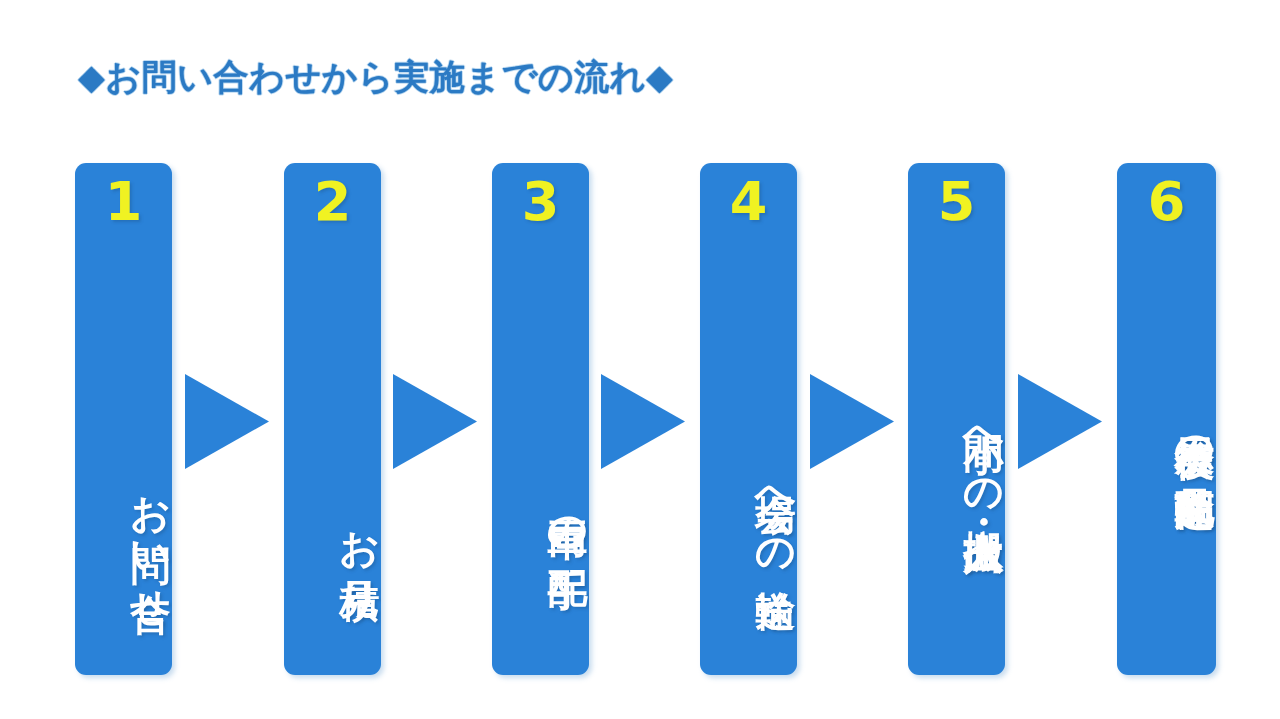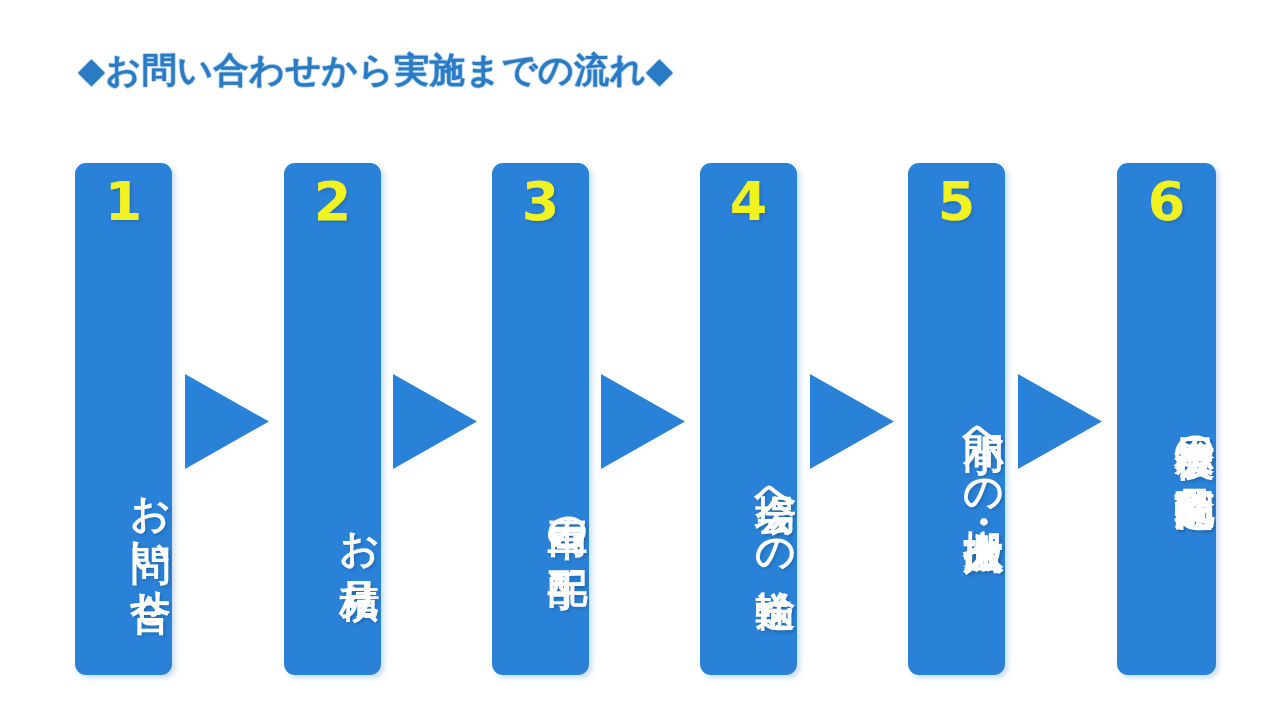--- a/index.html
+++ b/index.html
@@ -12,21 +12,21 @@
     background: #ffffff;
     font-family: "Liberation Sans", "DejaVu Sans", sans-serif;
     overflow: hidden;
     position: relative;
   }
 
   
   #flow-title {
     position: absolute;
     left: 78px;
-    top: 47px;
+    top: 54px;
     font-size: 35px;
     font-weight: bold;
     color: #2b7ac4;
     letter-spacing: 0.5px;
     white-space: nowrap;
     text-shadow:
        1px  0px 0 rgba(140,190,230,.55),
       -1px  0px 0 rgba(140,190,230,.55),
        0px  1px 0 rgba(140,190,230,.55),
        0px -1px 0 rgba(140,190,230,.55);

